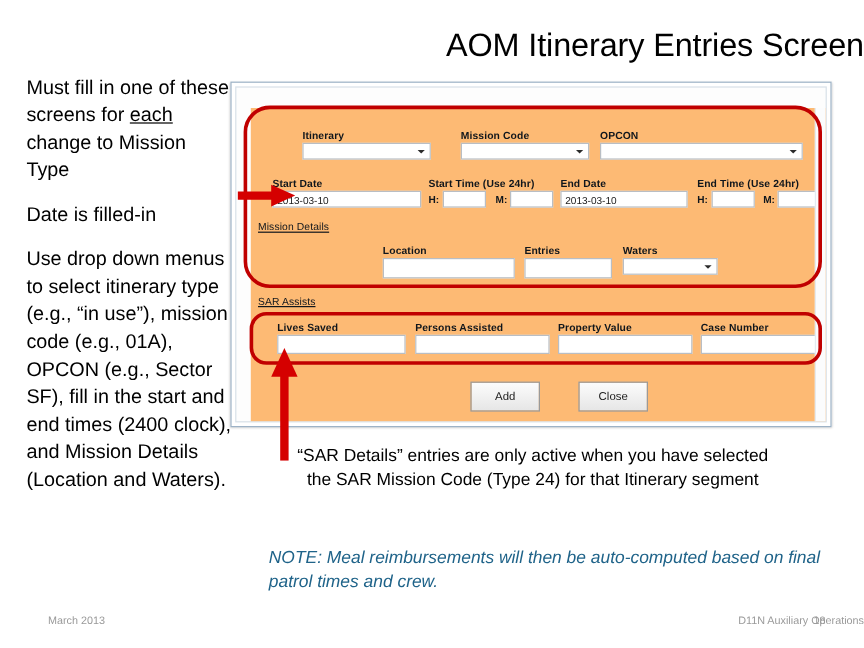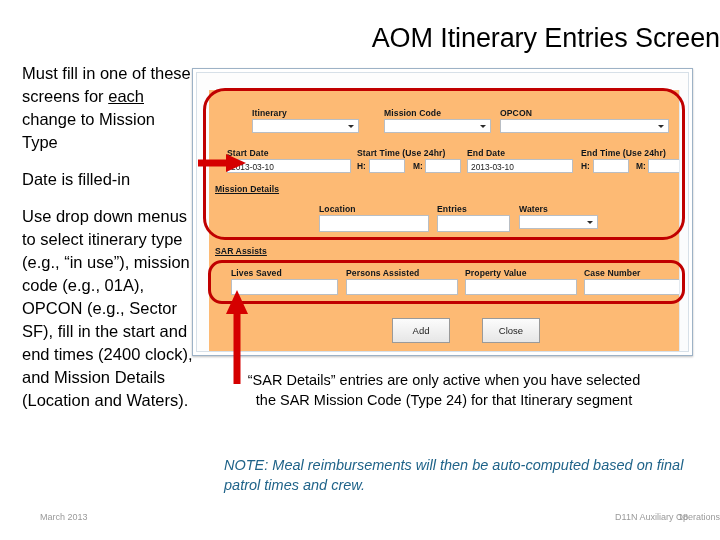--- a/index.html
+++ b/index.html
@@ -107,21 +107,21 @@
     position: absolute;
     font-size: 8.6px;
     font-weight: bold;
     color: #10161c;
     white-space: nowrap;
     letter-spacing: 0.1px;
   }
   .section-label {
     position: absolute;
     font-size: 8.6px;
-    font-weight: bold;
+    font-weight: normal;
     color: #10161c;
     white-space: nowrap;
     text-decoration: underline;
     letter-spacing: 0.1px;
   }
   .txtbox {
     position: absolute;
     height: 14px;
     background: #ffffff;
     border: 1px solid #b9bec4;

